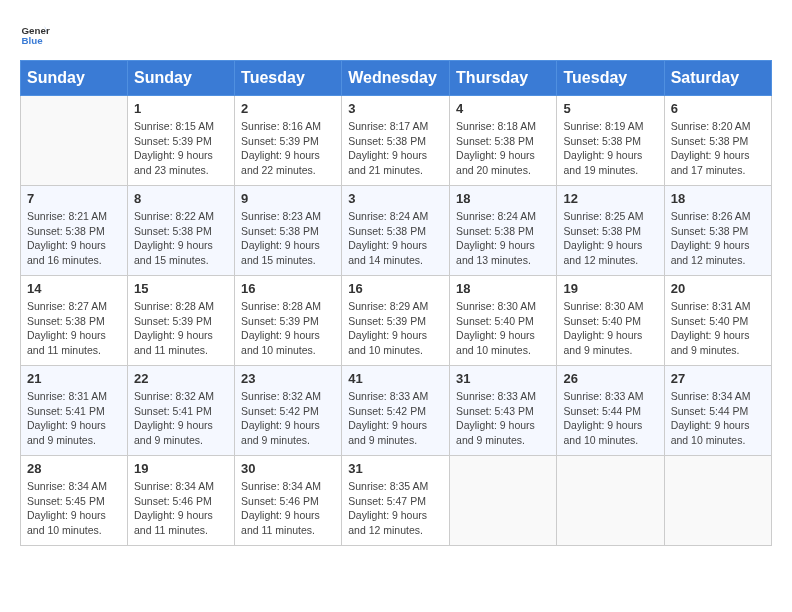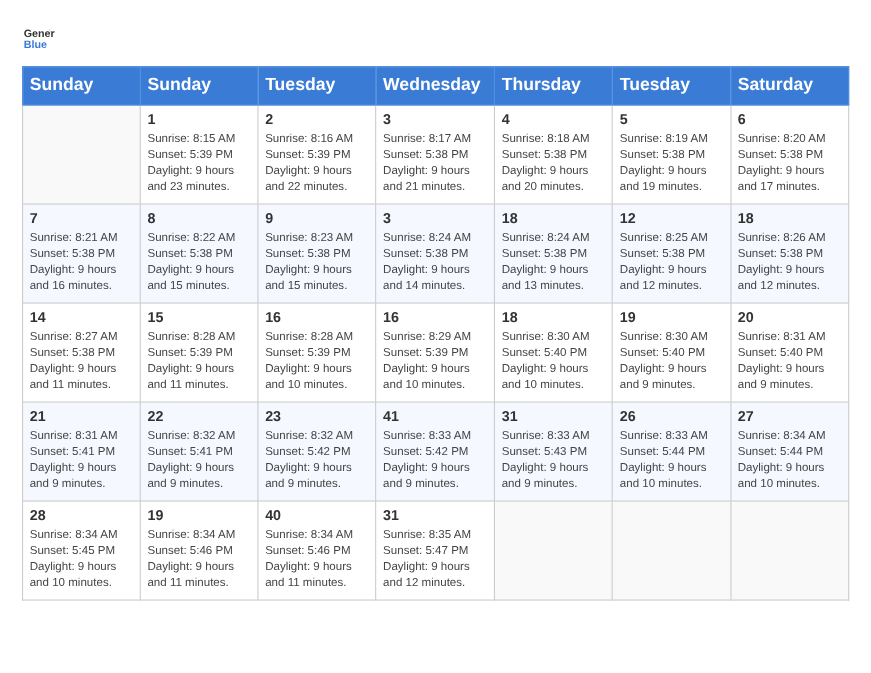--- a/index.html
+++ b/index.html
@@ -235,21 +235,21 @@
       <tr>
         <td>
           <span class="day-number">28</span>
           <div class="day-info">Sunrise: 8:34 AM<br>Sunset: 5:45 PM<br>Daylight: 9 hours<br>and 10 minutes.</div>
         </td>
         <td>
           <span class="day-number">19</span>
           <div class="day-info">Sunrise: 8:34 AM<br>Sunset: 5:46 PM<br>Daylight: 9 hours<br>and 11 minutes.</div>
         </td>
         <td>
-          <span class="day-number">40</span>
+          <span class="day-number">30</span>
           <div class="day-info">Sunrise: 8:34 AM<br>Sunset: 5:46 PM<br>Daylight: 9 hours<br>and 11 minutes.</div>
         </td>
         <td>
           <span class="day-number">31</span>
           <div class="day-info">Sunrise: 8:35 AM<br>Sunset: 5:47 PM<br>Daylight: 9 hours<br>and 12 minutes.</div>
         </td>
         <td class="empty"></td>
         <td class="empty"></td>
         <td class="empty"></td>
       </tr>

